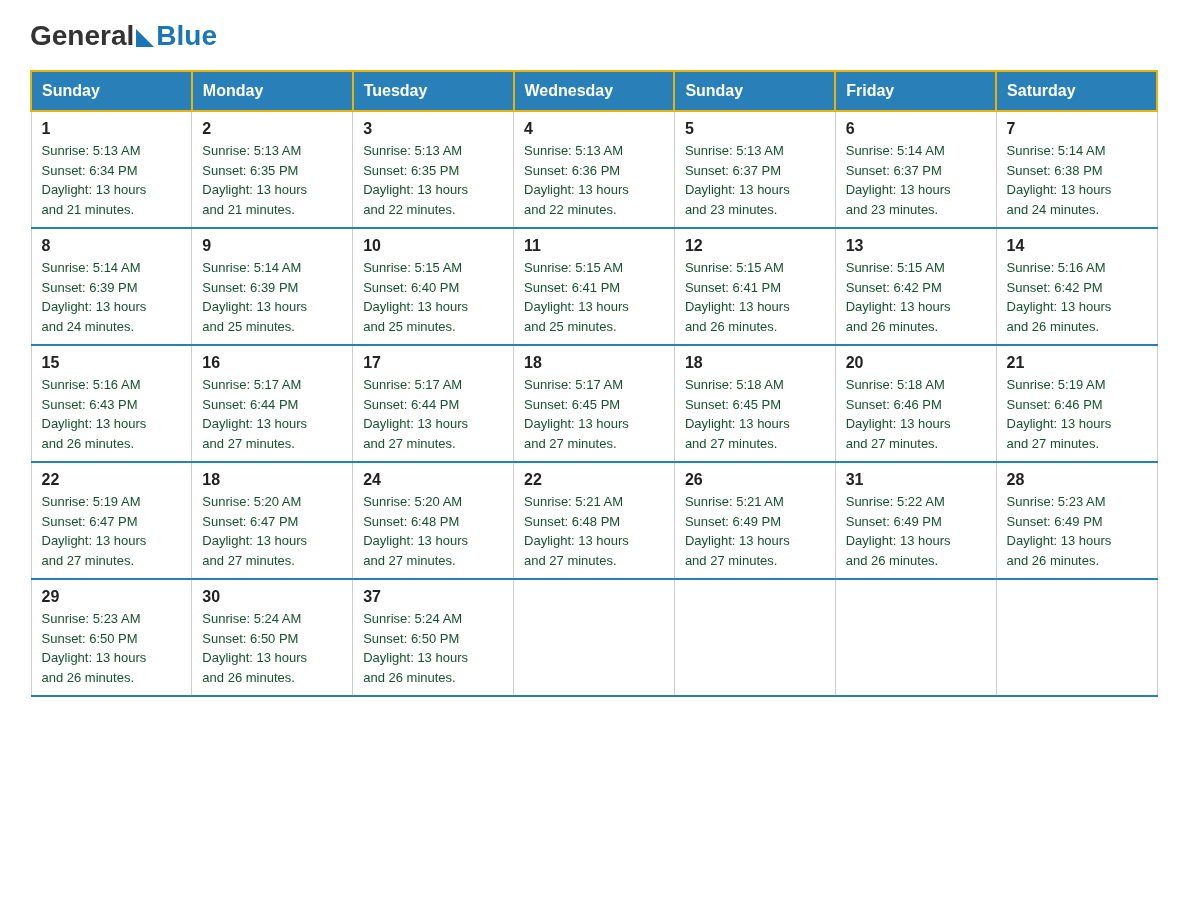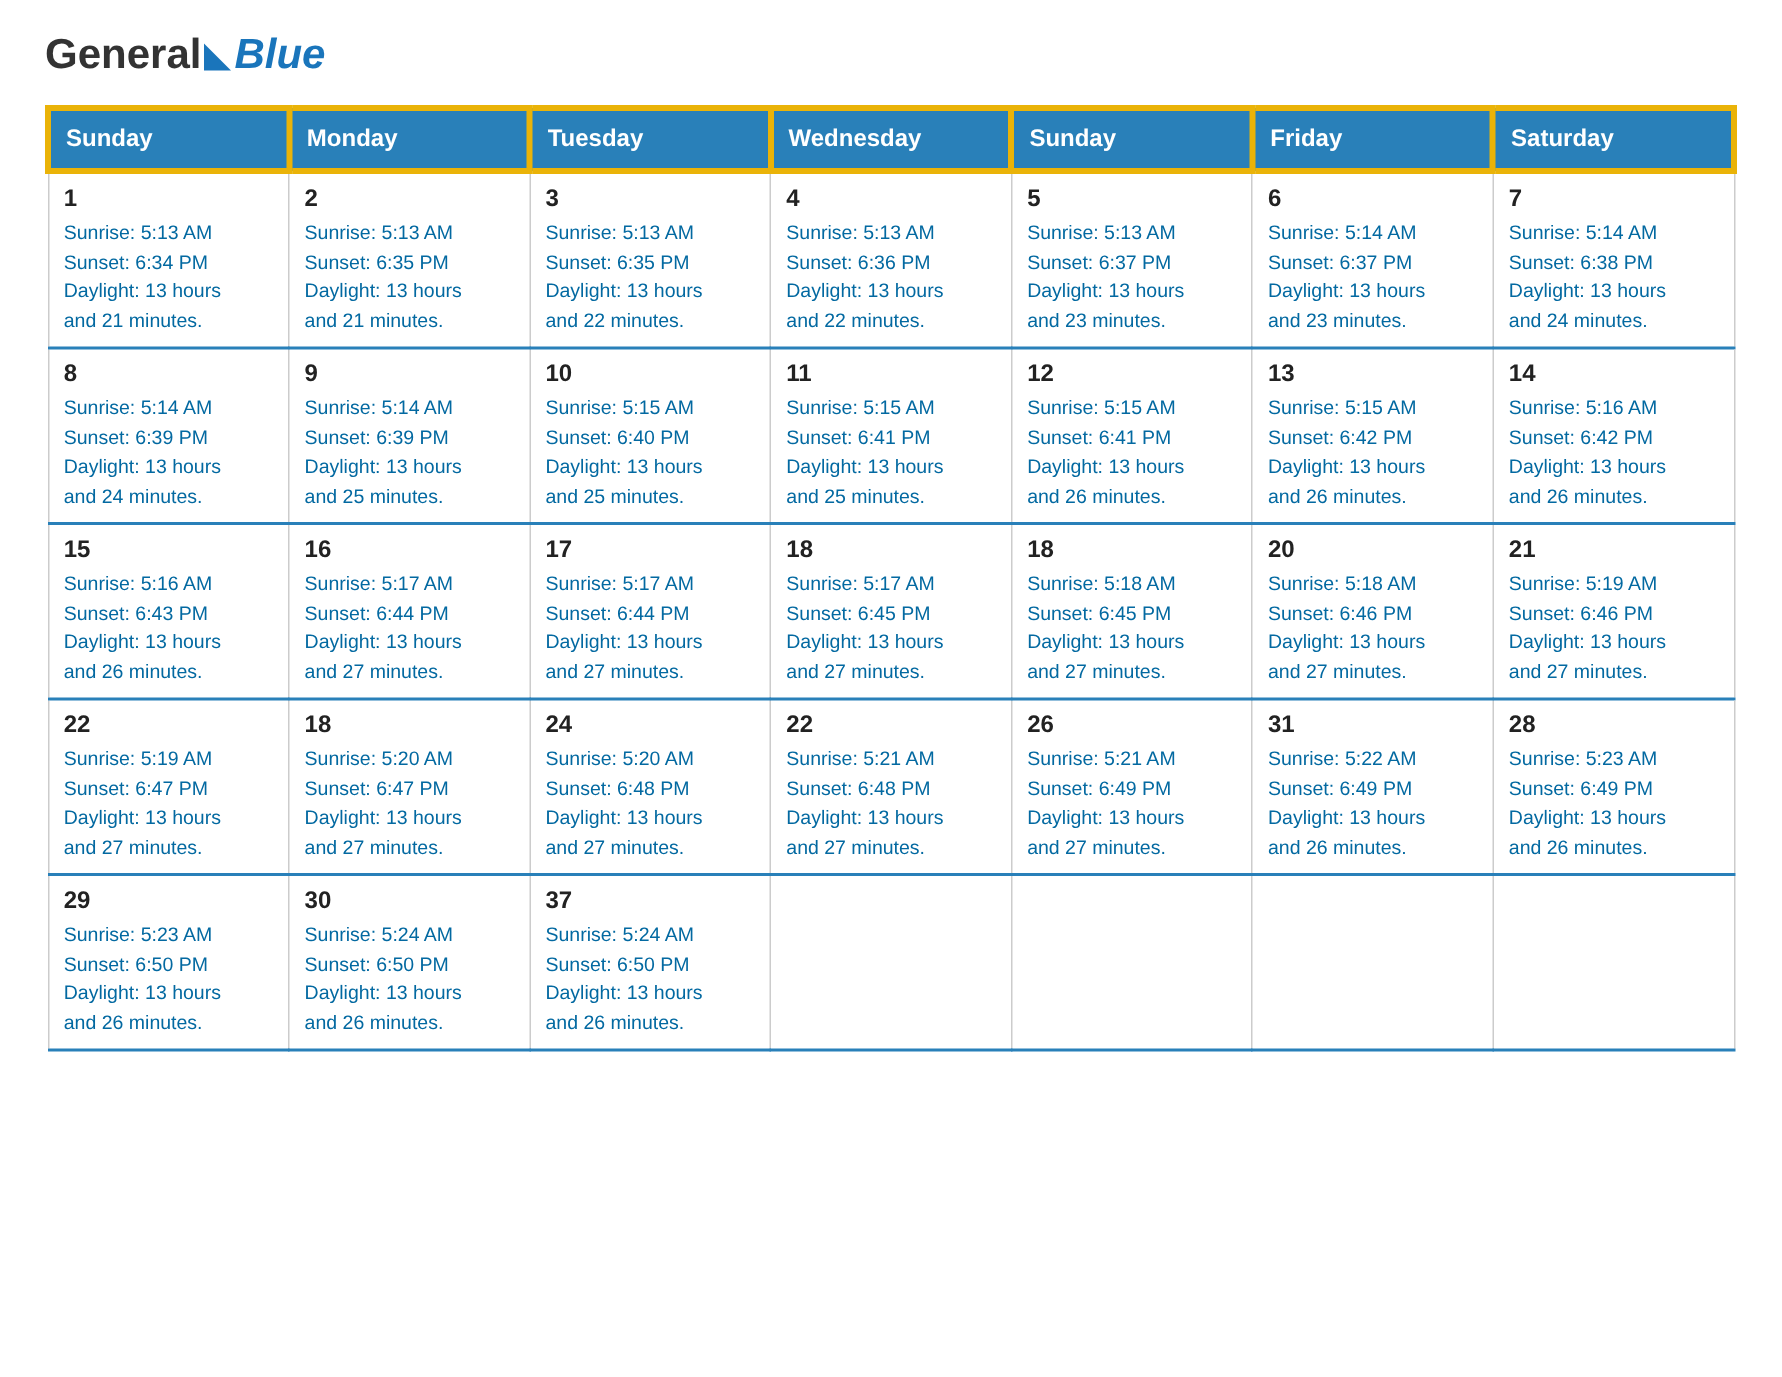--- a/index.html
+++ b/index.html
@@ -38,21 +38,20 @@
       border-top: 18px solid transparent;
       border-bottom: 0px solid transparent;
       margin-left: 2px;
       margin-top: 4px;
     }
     .logo-blue {
       font-size: 28px;
       font-weight: bold;
       color: #1a75bb;
       margin-left: 2px;
-      font-style: italic;
     }
     .title-area {
       text-align: right;
     }
     .month-title {
       font-size: 52px;
       font-weight: bold;
       color: #222;
       line-height: 1.1;
     }
@@ -66,41 +65,41 @@
       border-collapse: collapse;
       table-layout: fixed;
     }
     thead tr th {
       background: #2980b9;
       color: #fff;
       font-size: 16px;
       font-weight: bold;
       padding: 10px 10px;
       text-align: left;
-      border: 4px solid #eab308;
+      border: 2px solid #eab308;
     }
     tbody tr td {
       vertical-align: top;
       padding: 8px 10px;
       border: 1px solid #ccc;
       font-size: 13.5px;
       color: #333;
       min-height: 90px;
       height: 110px;
     }
     tbody tr td .day-num {
       font-size: 16px;
       font-weight: bold;
       color: #222;
       display: block;
       margin-bottom: 3px;
     }
     tbody tr td .day-info {
       font-size: 13px;
-      color: #0369a1;
+      color: #14532d;
       line-height: 1.5;
     }
     tbody tr {
       border-bottom: 2px solid #2980b9;
     }
     .empty-cell {
       background: #fff;
     }
   </style>
 </head>

